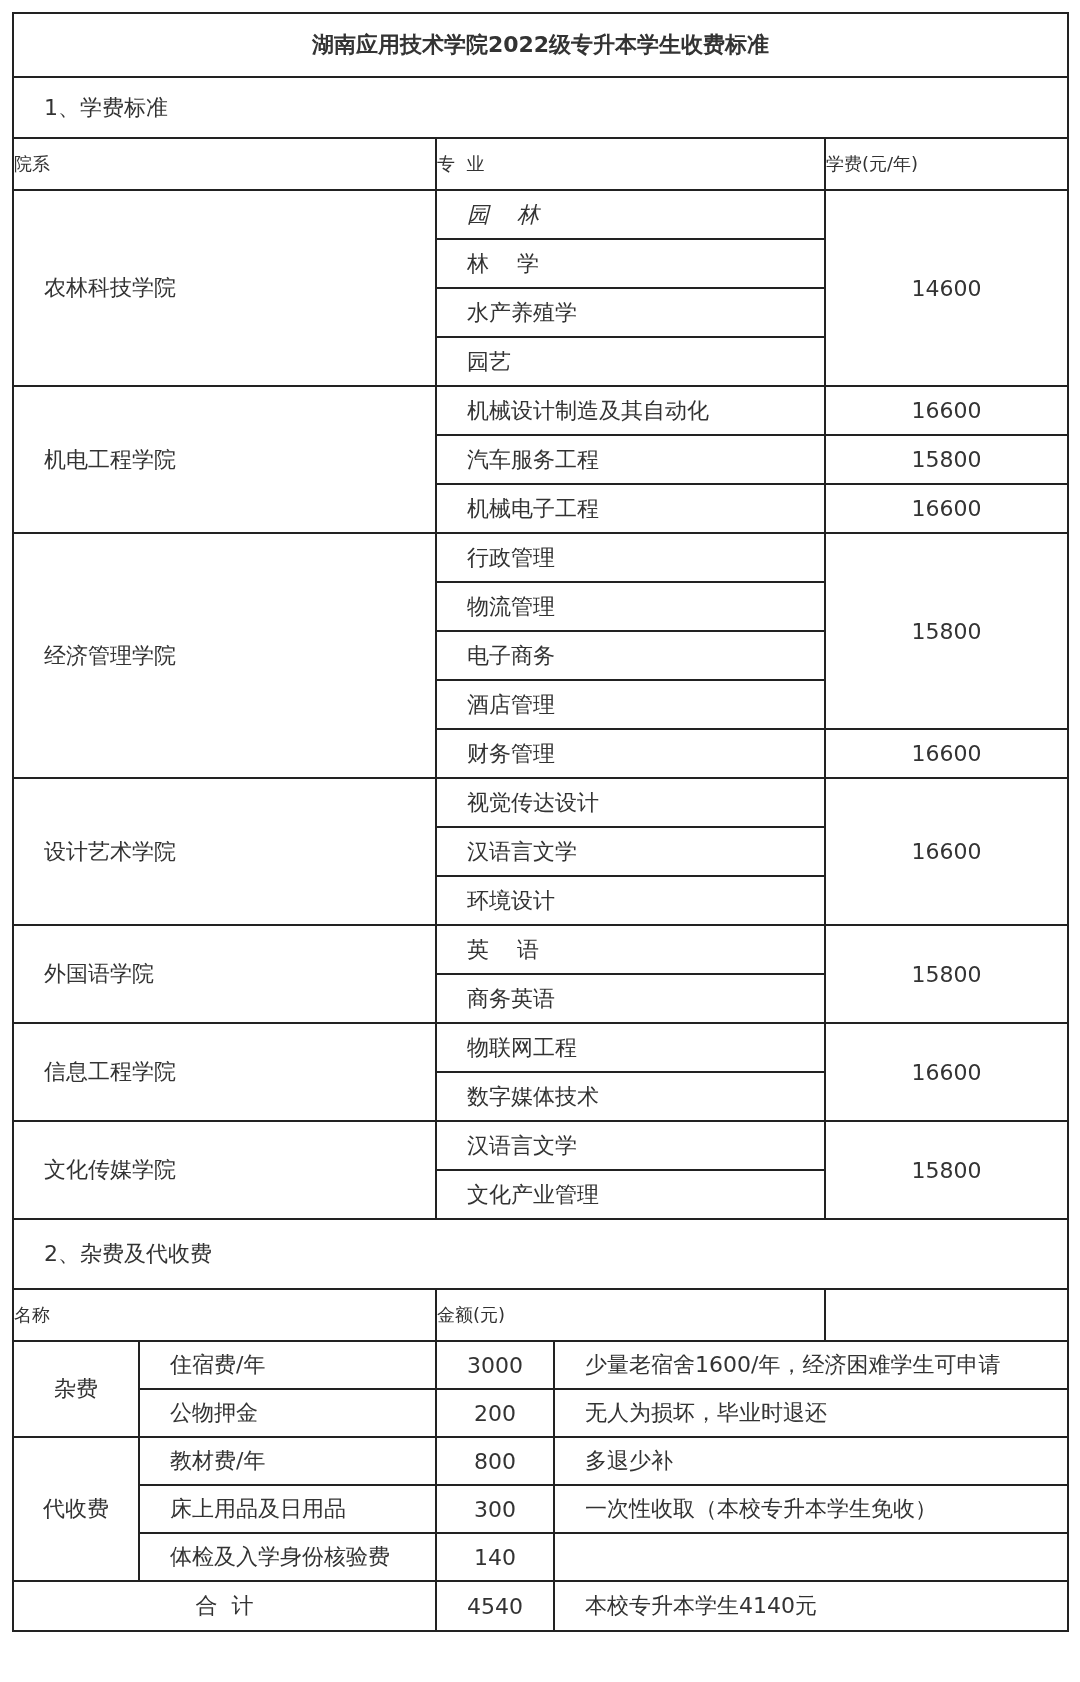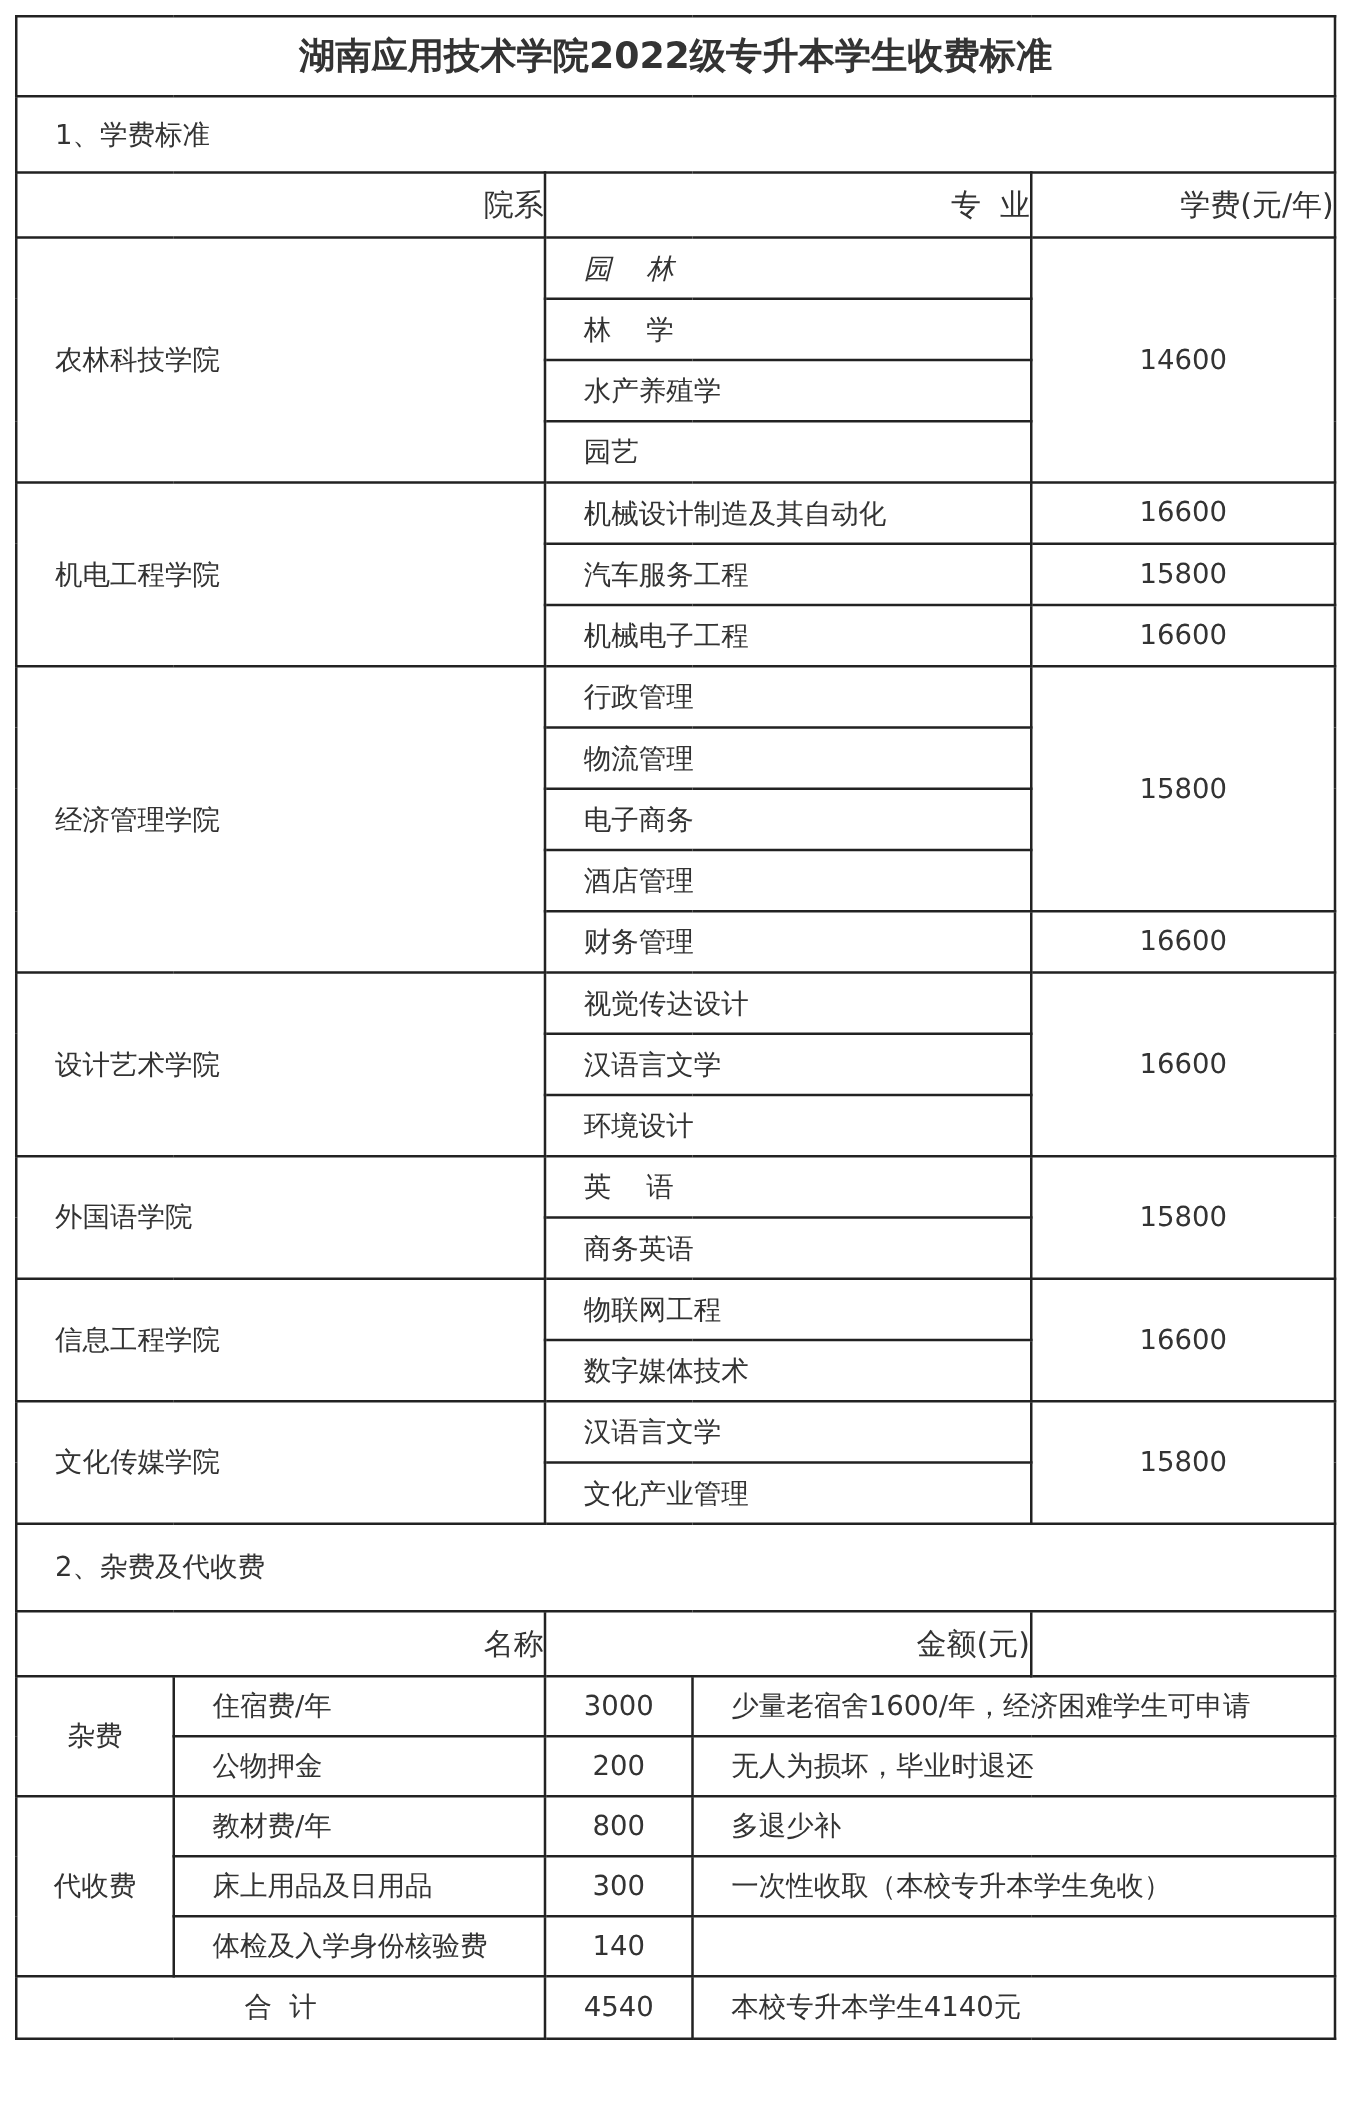--- a/index.html
+++ b/index.html
@@ -1,24 +1,24 @@
 <!DOCTYPE html>
 <html><head>
 <meta charset="utf-8">
 <style>
   html, body { margin:0; padding:0; background:#ffffff; }
   body { width:1080px; height:1682px; position:relative; overflow:hidden;
          font-family:"DejaVu Sans","Liberation Sans",sans-serif; color:#333333; }
   table { position:absolute; left:12px; top:12px; width:1055px; border-collapse:collapse; table-layout:fixed; }
   td, th { border:2px solid #222222; padding:0; font-size:22px; font-weight:normal; color:#333333; overflow:hidden; white-space:nowrap; }
-  .title { height:62px; text-align:center; font-size:29px; font-weight:bold; color:#333333;margin-left:20px; }
+  .title { height:62px; text-align:center; font-size:22px; font-weight:bold; color:#333333;margin-left:20px; }
   .section { text-align:left; padding-left:30px; font-size:22px; }
   .s1 { height:59px; }
   .s2 { height:68px; }
-  .hdr { height:50px; text-align:right; font-size:24px; }
+  .hdr { height:50px; text-align:left; font-size:18px; }
   .row { height:49px; }
   .left { text-align:left; padding-left:30px; }
   .center { text-align:center; }
   .major { text-align:left; padding-left:30px; }
   .frow { height:48px; }
 </style>
 </head>
 <body>
 
 <table>

